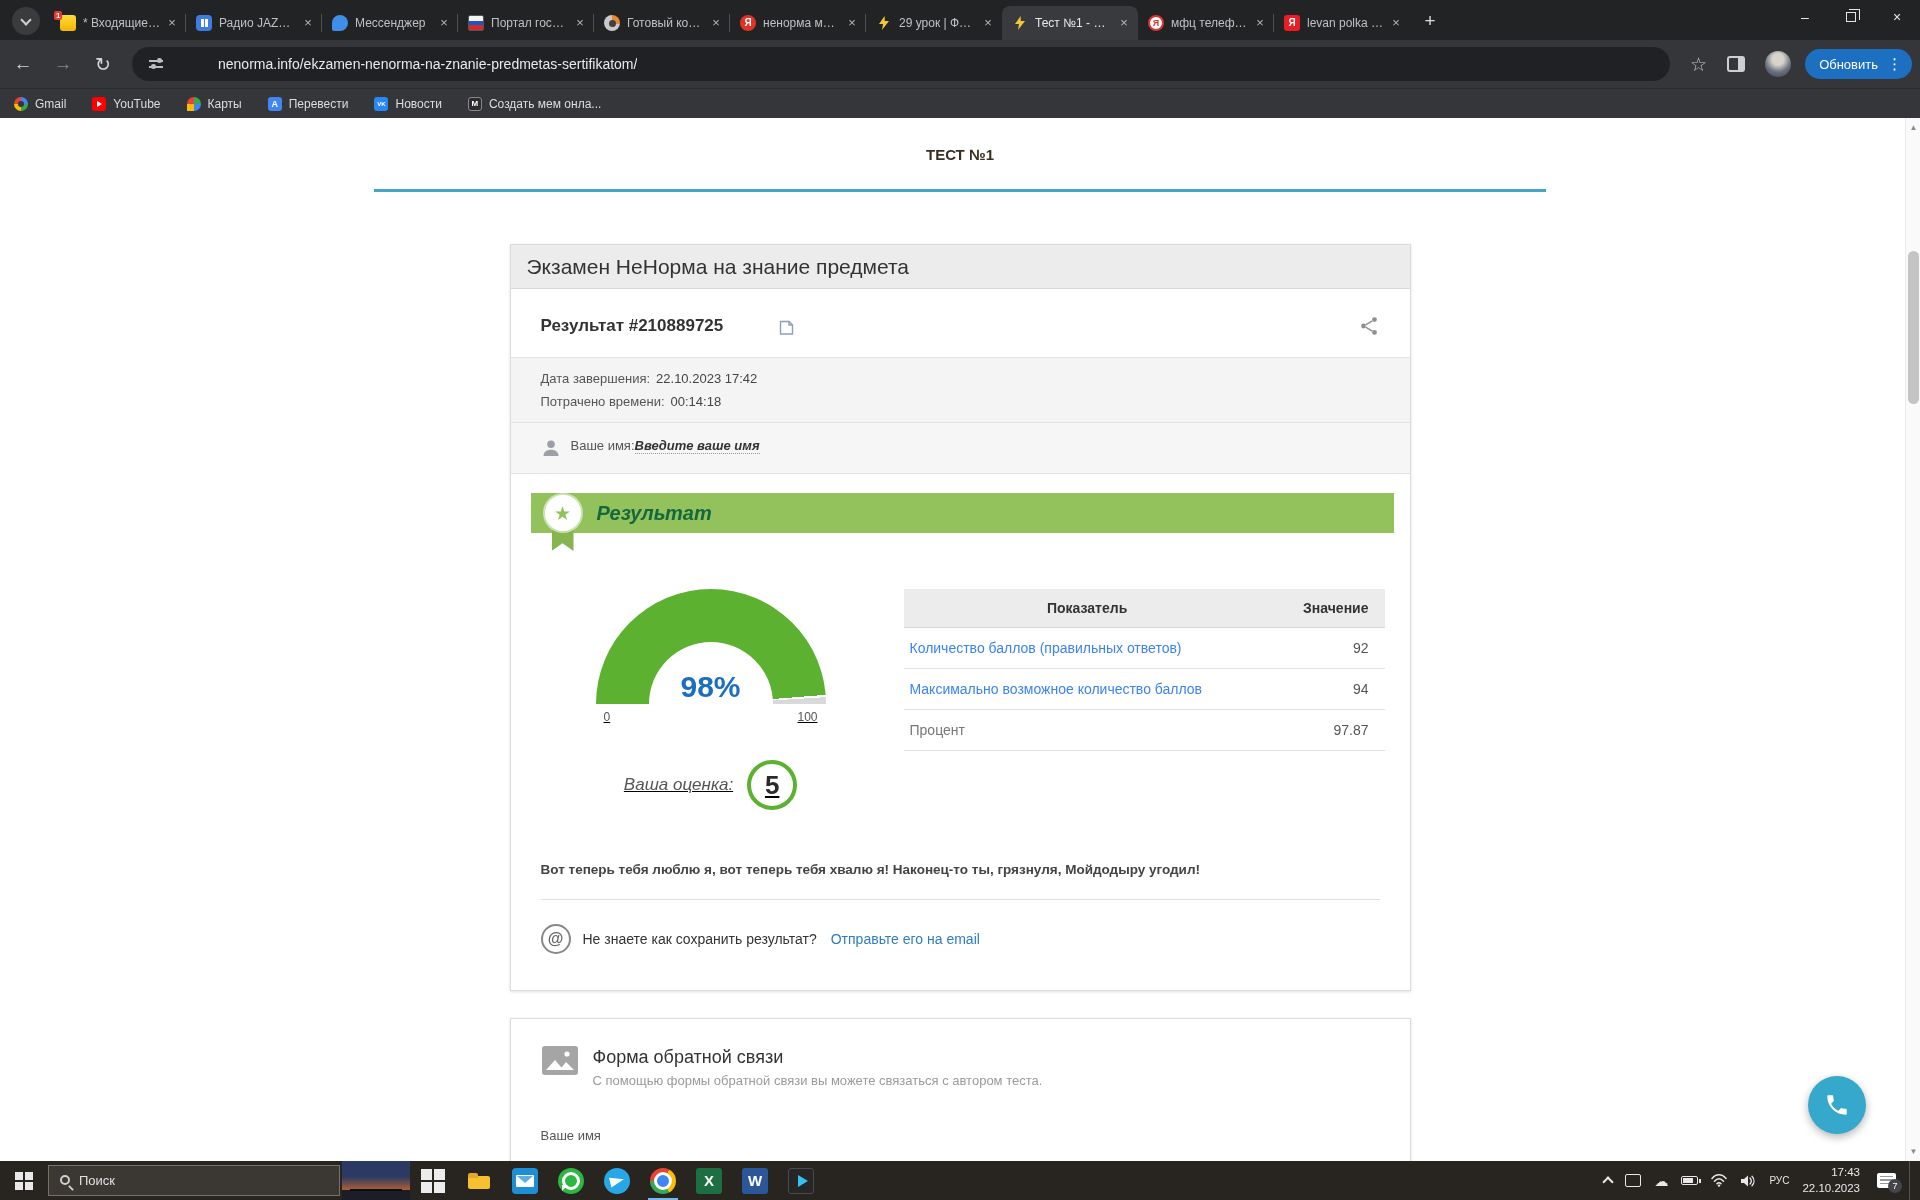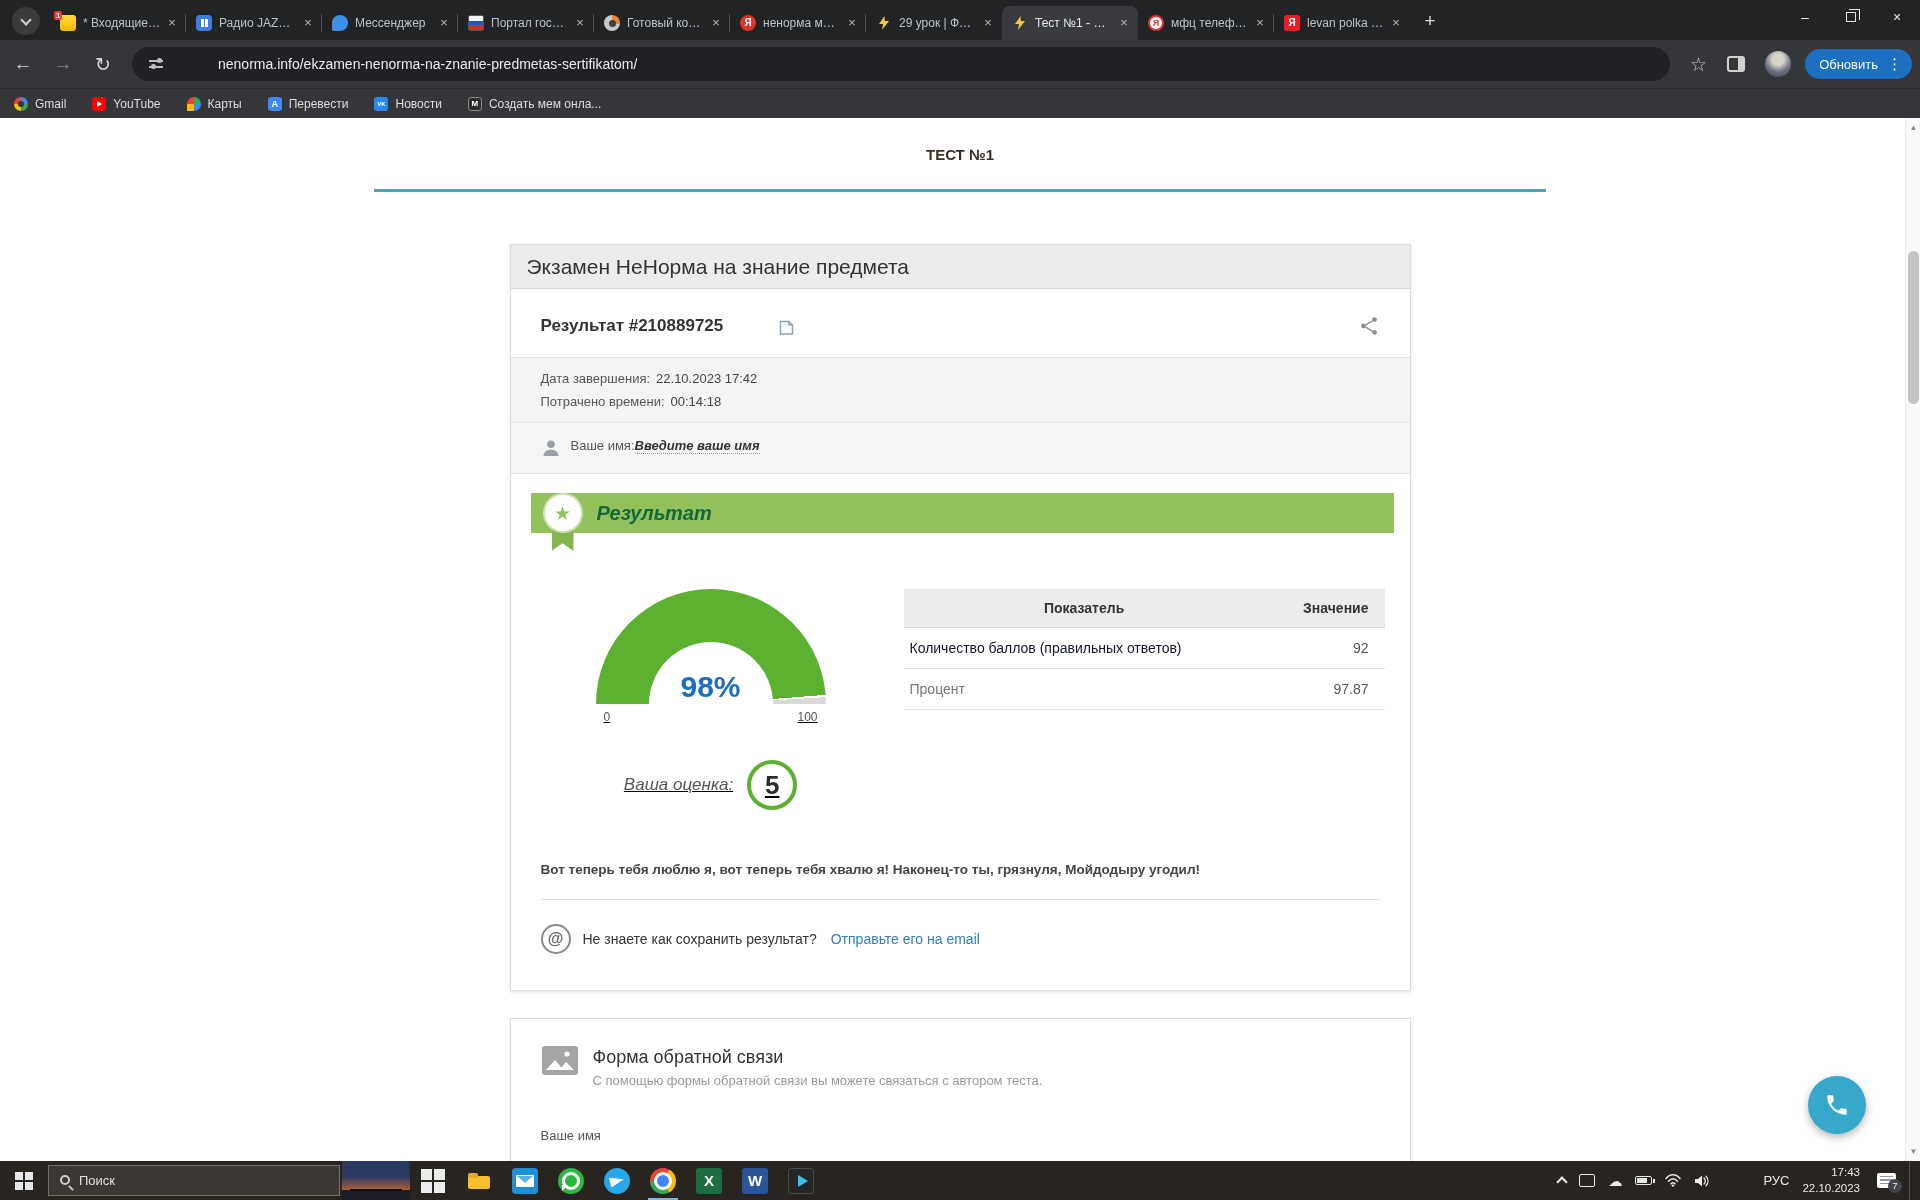--- a/index.html
+++ b/index.html
@@ -98,21 +98,21 @@
   .gauge .pct{position:absolute;left:0;right:0;bottom:0;text-align:center;font-size:30px;font-weight:bold;color:#1b6fc1;}
   .gauge-labels{display:flex;justify-content:space-between;width:214px;margin:6px auto 0;font-size:12px;color:#555;}
   .grade-row{display:flex;align-items:center;justify-content:center;margin-top:36px;gap:14px;}
   .grade-label{font-size:17px;font-style:italic;color:#555;}
   .grade-circle{width:50px;height:50px;border:4px solid #5cb230;border-radius:50%;display:flex;align-items:center;justify-content:center;font-size:26px;font-weight:bold;color:#2b2b2b;}
   .rtable{margin-left:auto;width:481px;border-collapse:collapse;font-size:14px;}
   .rtable th{background:#ececec;border-bottom:1px solid #d8d8d8;padding:11px 16px;color:#333;font-weight:bold;}
   .rtable th.h0{text-align:center;}
   .rtable th.h1{text-align:right;}
   .rtable td{border-bottom:1px solid #e2e2e2;padding:12px 16px 12px 6px;}
-  .rtable td.lbl{color:#0f172a;padding-left:6px;}
+  .rtable td.lbl{color:#3b82f6;padding-left:6px;}
   .rtable tr.r2 td.lbl{color:#777;}
   .rtable td.num{text-align:right;color:#555;}
   .quote{margin-top:52px;padding:0 30px;font-size:13.5px;font-weight:600;color:#444;}
   .divider{margin:22px 30px 0;border-top:1px solid #e0e0e0;}
   .email-row{display:flex;align-items:center;padding:24px 30px 36px;gap:12px;font-size:14px;color:#333;}
   .at-ic{width:30px;height:30px;border:2px solid #888;border-radius:50%;display:flex;align-items:center;justify-content:center;font-size:16px;font-weight:bold;color:#666;flex:0 0 30px;}
   .email-link{color:#2e7ec0;cursor:pointer;margin-left:2px;}
   .card2{margin-top:27px;min-height:280px;padding:26px 30px;}
   .fb-head{display:flex;align-items:flex-start;gap:14px;}
   .fb-title{font-size:18px;color:#333;padding-top:2px;}
@@ -160,21 +160,21 @@
   .a-media{background:#262626;border-radius:3px;border:1px solid #4a4a4a;}
   .a-media::before{content:"";border-left:10px solid #35c1f1;border-top:6px solid transparent;border-bottom:6px solid transparent;margin-left:3px;}
   .trayspacer{flex:1;}
   .tray{display:flex;align-items:center;gap:13px;padding-right:6px;}
   .chev-up{width:8px;height:8px;border-left:2px solid #e8e8e8;border-top:2px solid #e8e8e8;transform:rotate(45deg);margin-top:3px;cursor:pointer;}
   .tablet-ic{width:16px;height:13px;border:1.5px solid #e8e8e8;border-radius:2px;cursor:pointer;}
   .cloud-ic{font-size:14px;color:#e8e8e8;cursor:pointer;line-height:1;}
   .batt{width:17px;height:9px;border:1.5px solid #e8e8e8;border-radius:2px;position:relative;cursor:pointer;}
   .batt::before{content:"";position:absolute;left:1px;top:1px;bottom:1px;width:10px;background:#e8e8e8;}
   .batt::after{content:"";position:absolute;right:-3.5px;top:2px;width:2px;height:4px;background:#e8e8e8;}
-  .lang{font-size:13px;cursor:pointer;margin-left:40px;}
+  .lang{font-size:10px;cursor:pointer;}
   .clock{font-size:11.5px;text-align:right;line-height:1.35;cursor:pointer;}
   .notif{width:19px;height:15px;background:#fff;border-radius:2px;position:relative;margin-left:4px;cursor:pointer;}
   .notif::before{content:"";position:absolute;left:3px;top:3px;right:3px;height:8px;background:linear-gradient(#999 0 1.5px,transparent 1.5px 3.5px,#999 3.5px 5px,transparent 5px 7px,#999 7px 8px);}
   .nbadge{position:absolute;right:-6px;bottom:-5px;width:14px;height:14px;background:#44454a;border-radius:50%;color:#fff;font-size:9px;line-height:14px;text-align:center;}
   .showdesk{width:5px;height:39px;border-left:1px solid #57534e;}
   svg{display:block;}
 </style>
 </head>
 <body>
 
@@ -367,20 +367,24 @@
               <tr>
                 <th class="h0">Показатель</th>
                 <th class="h1">Значение</th>
               </tr>
             </thead>
             <tbody>
               <tr class="r0">
                 <td class="lbl">Количество баллов (правильных ответов)</td>
                 <td class="num">92</td>
               </tr>
+              <tr class="r1">
+                <td class="lbl">Максимально возможное количество баллов</td>
+                <td class="num">94</td>
+              </tr>
               <tr class="r2">
                 <td class="lbl">Процент</td>
                 <td class="num">97.87</td>
               </tr>
             </tbody>
           </table>
       </div>
 
       <div class="quote">Вот теперь тебя люблю я, вот теперь тебя хвалю я! Наконец-то ты, грязнуля, Мойдодыру угодил!</div>
       <div class="divider"></div>

